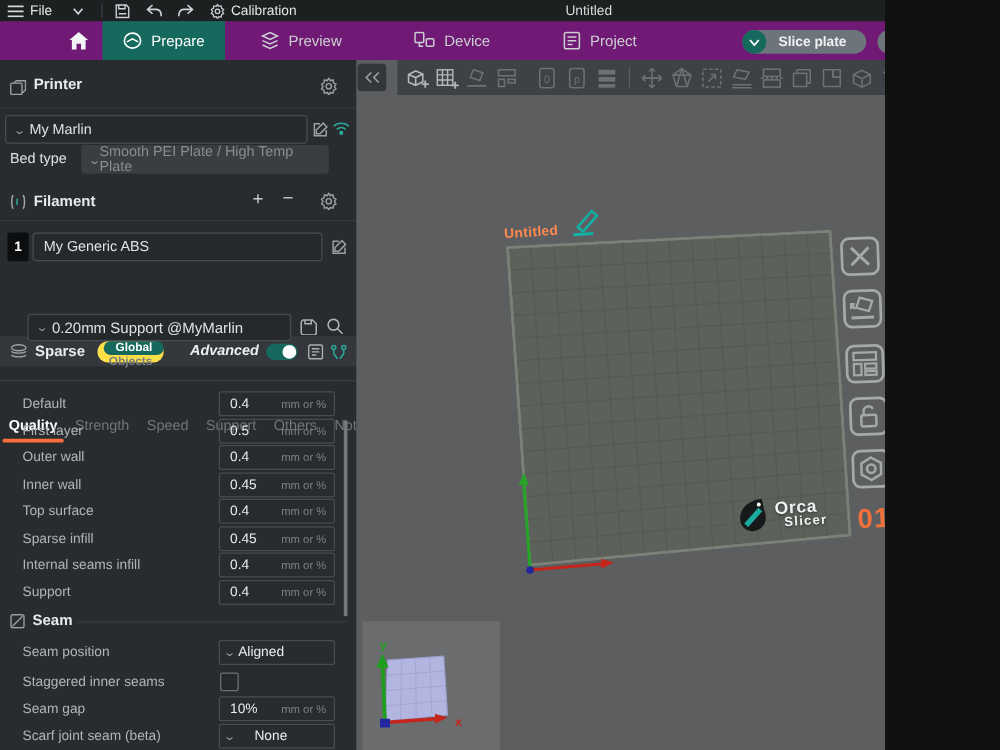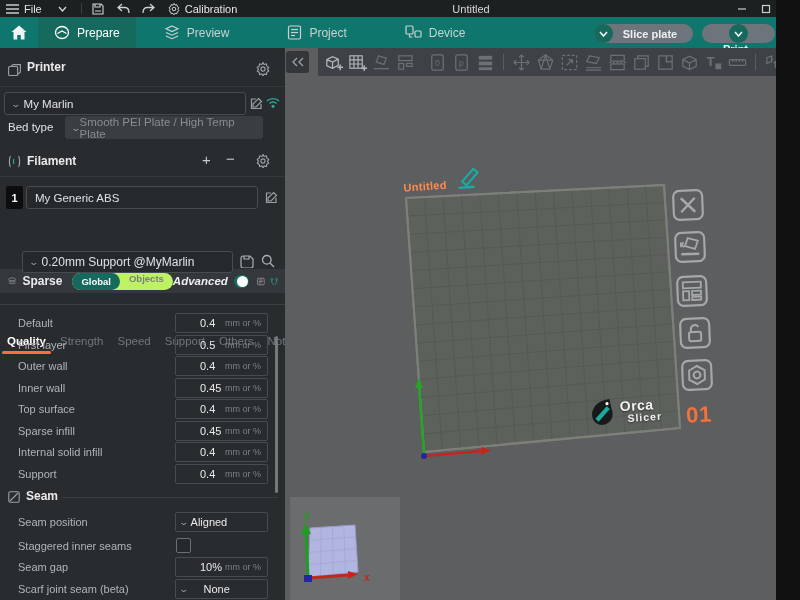--- a/index.html
+++ b/index.html
@@ -1,56 +1,56 @@
 <!DOCTYPE html>
 <html><head>
 <meta charset="utf-8">
 <style>
   html,body{margin:0;padding:0;background:#111;}
   *{box-sizing:border-box;font-family:"Liberation Sans",sans-serif;}
-  .app{position:relative;width:776px;height:600px;background:#292c2f;overflow:hidden;user-select:none;}
+  .app{position:relative;width:708px;height:600px;background:#292c2f;overflow:hidden;user-select:none;}
   .abs{position:absolute;}
   svg{display:block;}
   
   .titlebar{position:absolute;left:0;top:0;width:800px;height:17px;background:#1d2021;display:flex;align-items:center;color:#e3e5e6;font-size:11px;}
   .tb-item{display:flex;align-items:center;gap:5px;padding:0 6px;height:100%;}
   .tb-divider{width:1px;height:11px;background:#3c4043;margin:0 4px;}
   .tb-title{position:absolute;left:391px;top:0;width:160px;height:17px;display:flex;align-items:center;justify-content:center;color:#d8dadb;font-size:11px;}
   .winbtn{position:absolute;top:0;width:22px;height:17px;display:flex;align-items:center;justify-content:center;}
   
-  .tabbar{position:absolute;left:0;top:17px;width:800px;height:31px;background:#0f766e;display:flex;align-items:stretch;color:#ccd0d2;font-size:12px;}
+  .tabbar{position:absolute;left:0;top:17px;width:800px;height:31px;background:#701a75;display:flex;align-items:stretch;color:#ccd0d2;font-size:12px;padding-left:44px;}
   .tab{display:flex;align-items:center;gap:7px;padding:0 16px;cursor:pointer;}
   .tab.active{background:#15695d;color:#fff;}
   .home-seg{display:flex;align-items:center;justify-content:center;width:38px;}
   .pill{position:absolute;top:24px;height:19px;border-radius:10px;background:#6e747b;display:flex;align-items:center;}
   .pill .chev{width:19px;height:19px;border-radius:50%;background:#15695d;display:flex;align-items:center;justify-content:center;flex:0 0 auto;}
   .pill .plabel{flex:1;text-align:center;color:#eef0f1;font-size:11px;font-weight:bold;padding:0 8px 0 2px;}
   
   .sidebar{position:absolute;left:0;top:48px;width:285px;height:552px;background:#292c2f;color:#c7cbcd;}
   .sec-title{font-size:12px;font-weight:bold;color:#e8eaeb;}
   .hline{position:absolute;height:1px;background:#35393c;}
   .combo{position:absolute;border:1px solid #474c50;border-radius:3px;background:#26292c;display:flex;align-items:center;color:#dfe2e4;font-size:11.5px;}
   .combo .cv{margin-left:4px;}
   .chevg{color:#9aa0a3;font-size:9px;margin-left:7px;transform:scaleX(1.4);}
   .select-gray{position:absolute;border-radius:3px;background:#3a3e42;display:flex;align-items:center;color:#878d91;font-size:11.5px;}
   .badge1{position:absolute;background:#0b0d0e;color:#fff;font-size:11px;font-weight:bold;display:flex;align-items:center;justify-content:center;border-radius:2px;}
   .procrow{position:absolute;left:0;top:221px;width:285px;height:24px;background:#34383c;display:flex;align-items:center;}
-  .scope-pill{display:flex;align-items:flex-start;background:#bef264;border-radius:9px;height:17px;}
+  .scope-pill{display:flex;align-items:flex-end;background:#fde047;border-radius:9px;height:17px;flex-direction:column;}
   .scope-on{background:#15695d;color:#fff;font-size:9.5px;font-weight:bold;border-radius:9px;height:17px;display:flex;align-items:center;padding:0 9px;}
   .scope-off{color:#787e82;font-size:9.5px;font-weight:bold;padding:0 9px;}
   .toggle{width:25px;height:13px;border-radius:7px;background:#15695d;position:relative;}
   .toggle .knob{position:absolute;right:1px;top:1px;width:11px;height:11px;border-radius:50%;background:#fff;}
   .ptabs{position:absolute;left:0;top:283px;width:285px;height:20px;display:flex;gap:0;font-size:11.5px;color:#70767b;}
   .ptab{padding:0 7px;display:flex;align-items:center;position:relative;}
   .ptab.active{color:#fff;font-weight:bold;}
   .ptab.active:after{content:"";position:absolute;left:2px;right:2px;bottom:-3px;height:3px;background:#ff6f3d;border-radius:2px;}
   .prow{position:absolute;left:0;width:285px;height:21px;display:flex;align-items:center;}
   .plab{position:absolute;left:18px;font-size:11px;color:#b0b5b8;}
   .pbox{position:absolute;left:175px;width:93px;height:20px;border:1px solid #474c50;border-radius:2px;display:flex;align-items:center;}
-  .pval{margin-left:24px;font-size:11px;color:#e9ebec;}
+  .pval{margin-left:8px;font-size:11px;color:#e9ebec;}
   .punit{margin-left:auto;margin-right:6px;font-size:9px;color:#7b8185;}
   .checkbox{position:absolute;left:176px;width:15px;height:15px;border:1px solid #697074;border-radius:2px;background:#26292c;}
   .sb-scroll{position:absolute;left:275px;top:336px;width:3px;height:157px;background:#75797c;border-radius:2px;}
   
   .viewport{position:absolute;left:285px;top:48px;width:515px;height:552px;background:#5d5e5f;overflow:hidden;}
   .vp-toolbar{position:absolute;left:33px;top:0;width:482px;height:28px;background:#3e4145;display:flex;align-items:center;padding-left:4px;gap:1px;}
   .ti{width:23px;height:22px;display:flex;align-items:center;justify-content:center;}
   .tsep{width:1px;height:16px;background:#5a5e61;margin:0 5px;}
   .collapse-btn{position:absolute;left:1px;top:3px;width:23px;height:22px;background:#34373a;border-radius:3px;display:flex;align-items:center;justify-content:center;color:#9aa0a3;font-size:10px;}
   .plate-label{position:absolute;left:118px;top:121px;display:flex;align-items:flex-end;gap:4px;transform:rotate(-4deg);}
@@ -142,39 +142,39 @@
       <svg width="16" height="15" viewBox="0 0 16 15">
           <g fill="none" stroke="#ccd0d2" stroke-width="1.2">
             <path d="M8,1 L14,3.8 L8,6.6 L2,3.8 Z"></path>
             <path d="M2,7.5 L8,10.2 L14,7.5"></path>
             <path d="M2,11 L8,13.7 L14,11"></path>
           </g>
         </svg>
       <span>Preview</span>
     </div>
     <div class="tab" style="margin-left:26px;">
+      <svg width="17" height="15" viewBox="0 0 17 15">
+          <g fill="none" stroke="#ccd0d2" stroke-width="1.2">
+            <rect x="1" y="1" width="7" height="8" rx="1"></rect>
+            <rect x="10" y="6" width="6" height="6" rx="1"></rect>
+            <path d="M4.5,9 v3 h3"></path>
+          </g>
+        </svg>
+      <span>Device</span>
+    </div>
+    <div class="tab" style="margin-left:26px;">
       <svg width="15" height="15" viewBox="0 0 15 15">
           <g fill="none" stroke="#ccd0d2" stroke-width="1.2">
             <rect x="1.5" y="1" width="12" height="13" rx="1.5"></rect>
             <line x1="4" y1="4.5" x2="11" y2="4.5"></line>
             <line x1="4" y1="7.5" x2="11" y2="7.5"></line>
             <line x1="4" y1="10.5" x2="8" y2="10.5"></line>
           </g>
         </svg>
       <span>Project</span>
-    </div>
-    <div class="tab" style="margin-left:26px;">
-      <svg width="17" height="15" viewBox="0 0 17 15">
-          <g fill="none" stroke="#ccd0d2" stroke-width="1.2">
-            <rect x="1" y="1" width="7" height="8" rx="1"></rect>
-            <rect x="10" y="6" width="6" height="6" rx="1"></rect>
-            <path d="M4.5,9 v3 h3"></path>
-          </g>
-        </svg>
-      <span>Device</span>
     </div>
   </div>
   <div class="pill" style="left:594px;width:99px;">
     <span class="chev">
       <svg width="9" height="6" viewBox="0 0 9 6">
           <polyline points="1,1 4.5,5 8,1" fill="none" stroke="#fff" stroke-width="1.5"></polyline>
         </svg>
     </span>
     <span class="plabel">Slice plate</span>
   </div>
@@ -362,21 +362,21 @@
         </span>
       </div>
     <div class="prow" style="top:372px;">
         <span class="plab">Sparse infill</span>
         <span class="pbox">
           <span class="pval">0.45</span>
           <span class="punit">mm or %</span>
         </span>
       </div>
     <div class="prow" style="top:393px;">
-        <span class="plab">Internal solid infill</span>
+        <span class="plab">Internal seams infill</span>
         <span class="pbox">
           <span class="pval">0.4</span>
           <span class="punit">mm or %</span>
         </span>
       </div>
     <div class="prow" style="top:415px;">
         <span class="plab">Support</span>
         <span class="pbox">
           <span class="pval">0.4</span>
           <span class="punit">mm or %</span>

